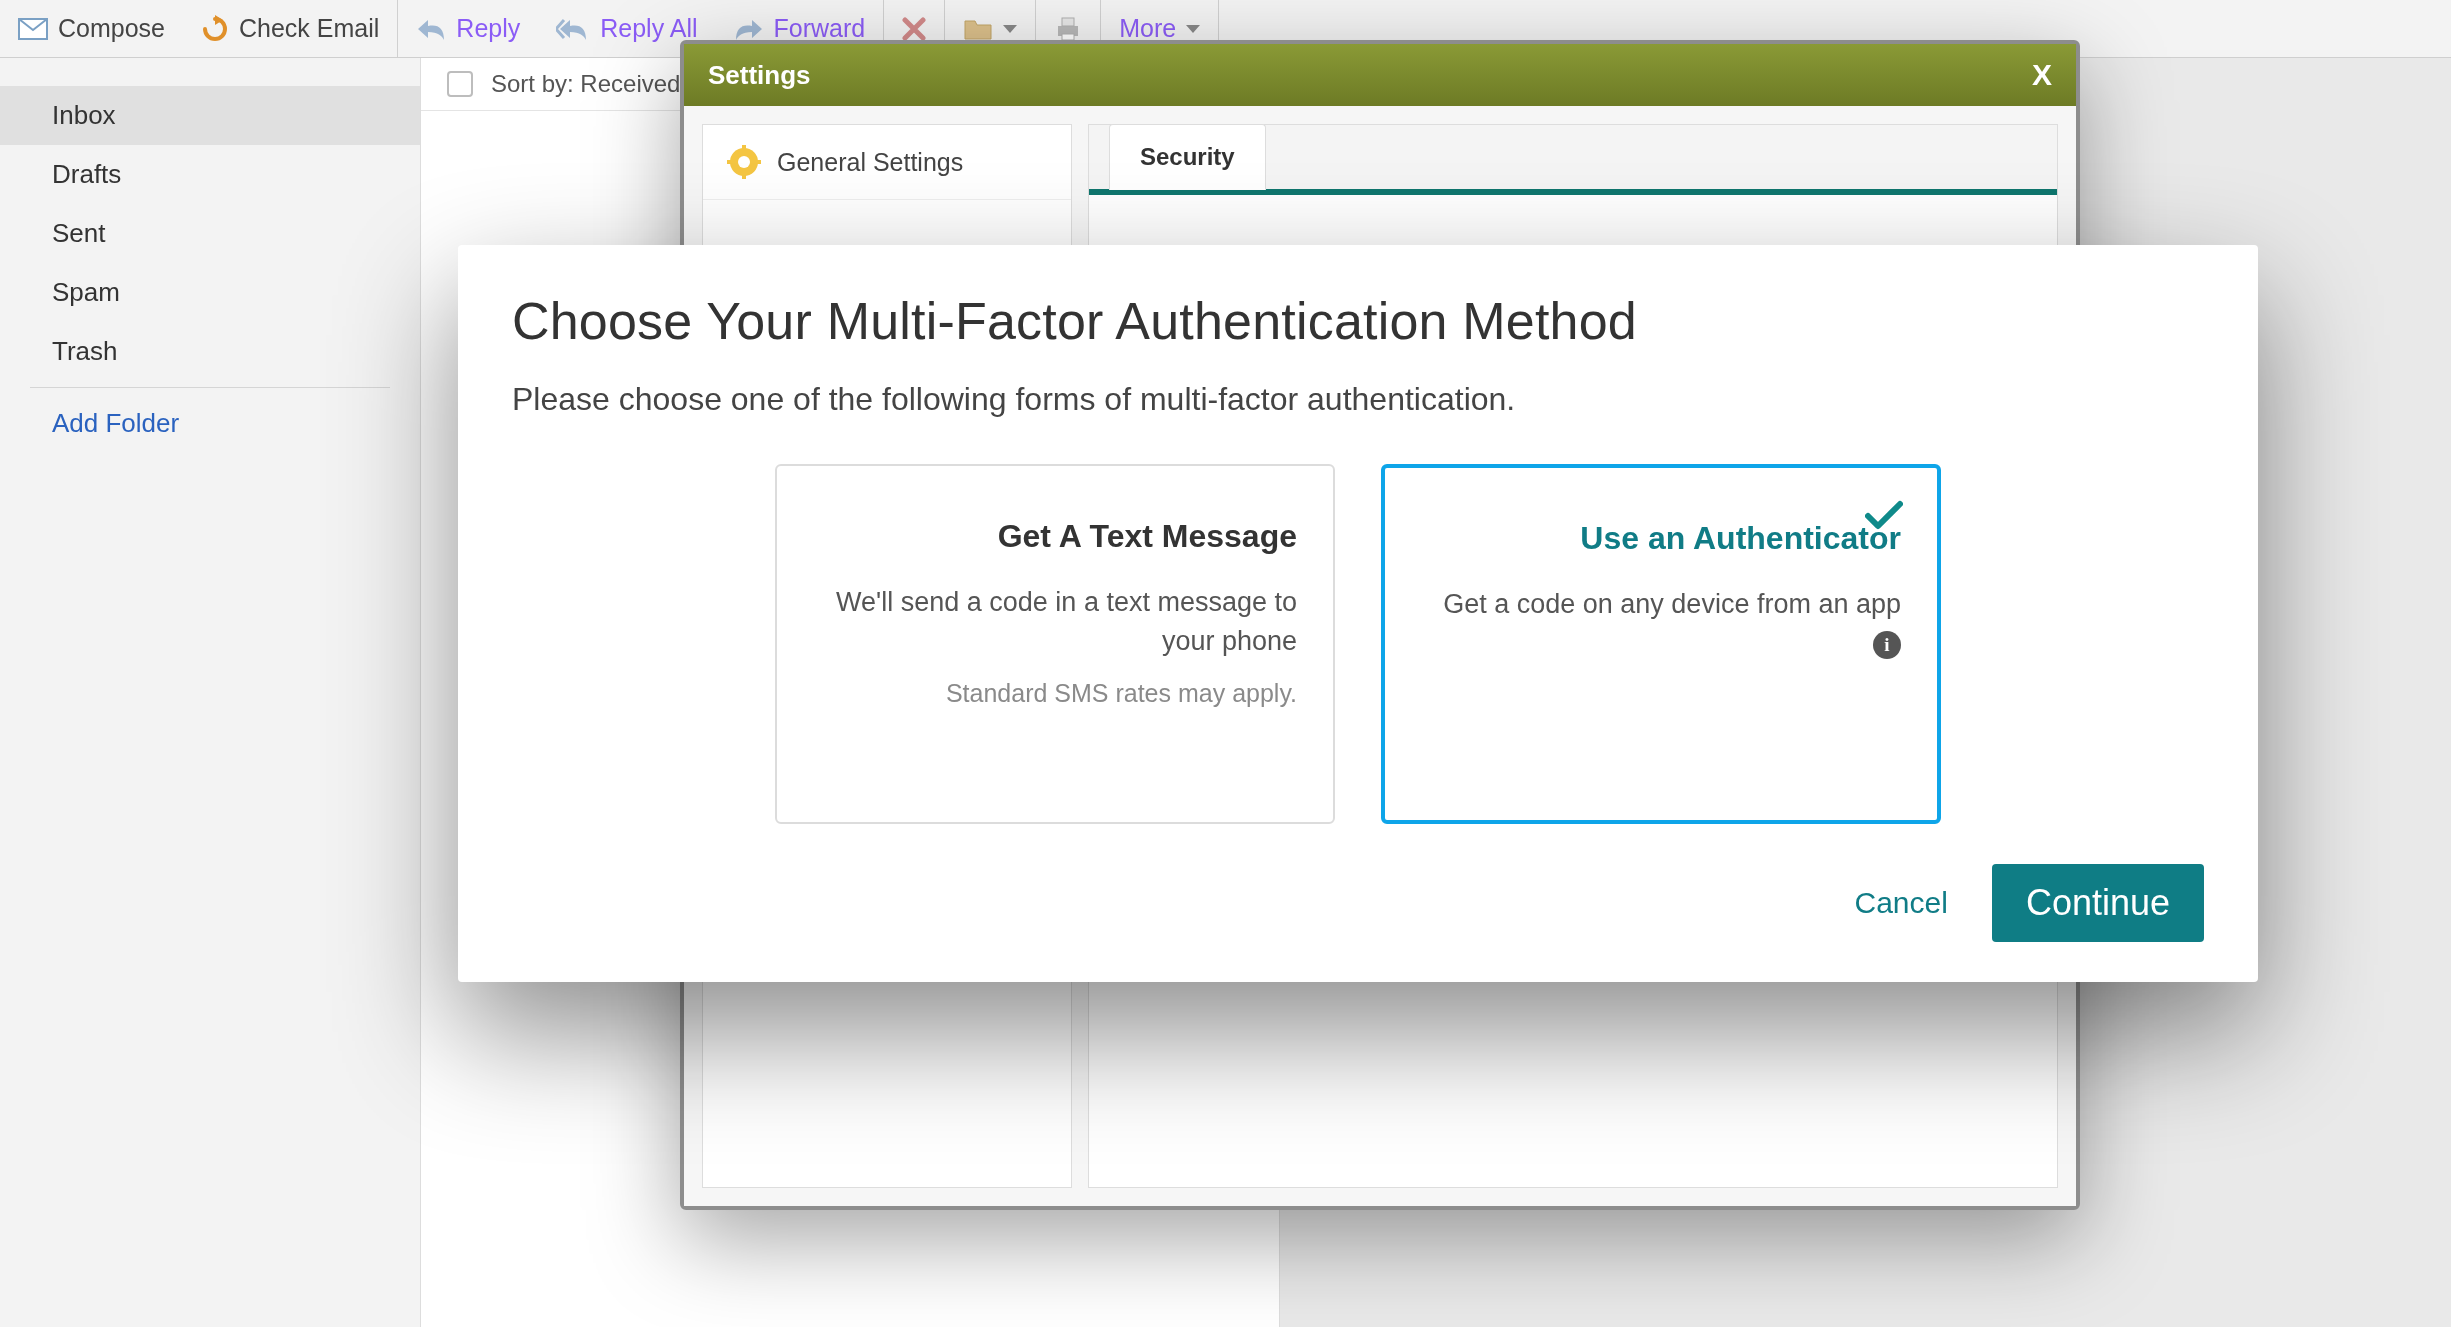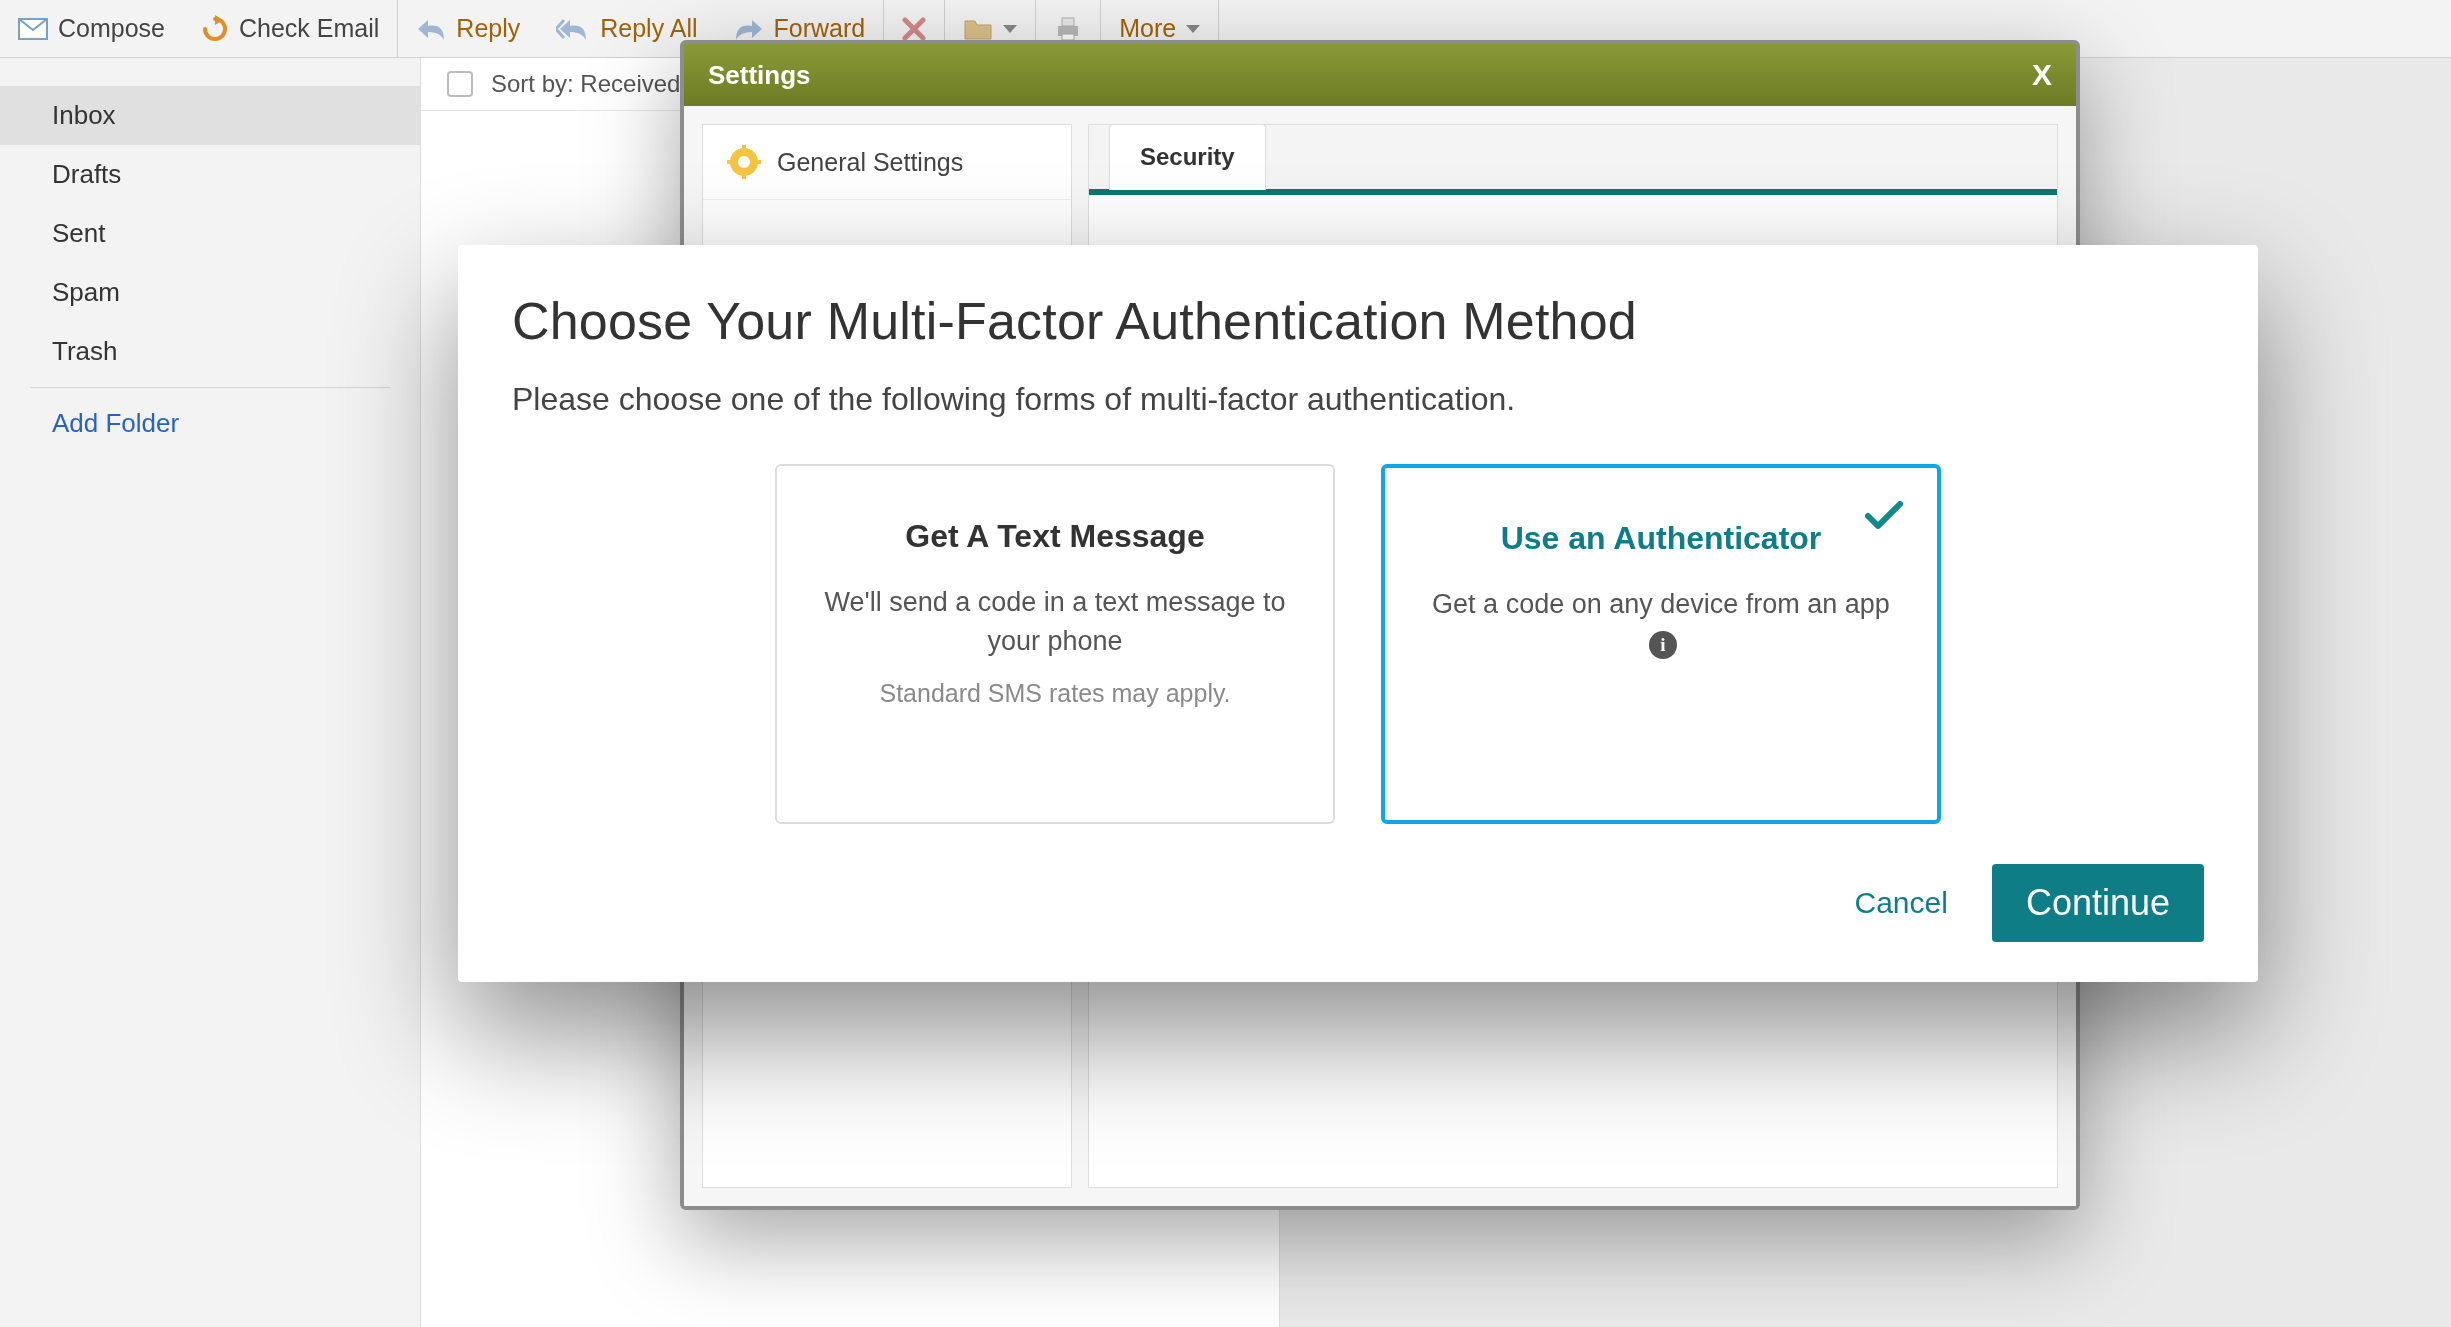--- a/index.html
+++ b/index.html
@@ -2,21 +2,21 @@
 <html><head>
 <meta charset="utf-8">
 <style>
   * { box-sizing: border-box; margin: 0; padding: 0; font-family: "Segoe UI", Arial, sans-serif; }
   body { background: #e6e6e6; width: 2451px; height: 1327px; overflow: hidden; color: #333; }
 
   
   .toolbar { display: flex; align-items: center; background: #f3f3f3; border-bottom: 1px solid #cfcfcf; height: 58px; font-size: 25px; color: #444; }
   .toolbar .btn { display:flex; align-items:center; gap:10px; padding: 16px 18px; height:100%; cursor:pointer; }
   .toolbar .sep { width:1px; background:#d0d0d0; height:100%; }
-  .toolbar .btn.dim { color:#a16207; }
+  .toolbar .btn.dim { color:#8b5cf6; }
   .toolbar svg { flex:0 0 auto; }
   .toolbar .more-caret { border-top:8px solid #888; border-left:7px solid transparent; border-right:7px solid transparent; display:inline-block;}
 
   .main { display:flex; height: calc(100% - 58px); }
 
   
   .sidebar { width: 420px; background:#f3f3f3; padding-top:10px; font-size:26px; }
   .sidebar .folder { padding: 14px 30px 14px 52px; color:#333; cursor:pointer; }
   .sidebar .folder.selected { background:#e0e0e0;margin-top:18px; }
   .sidebar .divider { border-top:1px solid #d5d5d5; margin: 6px 30px 6px 30px; }
@@ -39,21 +39,21 @@
   .settings-right { flex:1; border:1px solid #ddd; background:#fff; display:flex; flex-direction:column; }
   .tabrow { display:flex; border-bottom:6px solid #0f766e; background:#f4f4f4; }
   .tab { padding:18px 30px; font-size:24px; font-weight:600; color:#333; background:#fff; border:1px solid #ddd; border-bottom-color:#fff; margin:-1px 0 -1px 20px; border-radius:4px 4px 0 0; cursor:pointer; }
 
   
   .overlay { position:absolute; inset:0; background:rgba(0,0,0,0.0); display:flex; align-items:flex-start; justify-content:center; }
   .mfa-modal { position:absolute; top:245px; left:458px; width:1800px; background:#fff; border-radius:4px; box-shadow: 0 50px 120px rgba(0,0,0,0.45); padding: 46px 54px 40px 54px; }
   .mfa-title { font-size:52px; font-weight:400; color:#333; margin-bottom:30px; letter-spacing:0.2px; }
   .mfa-sub { font-size:32px; color:#444; margin-bottom:46px; }
   .options { display:flex; gap:46px; justify-content:center; margin-bottom:40px; }
-  .opt { width:560px; height:360px; border:2px solid #dcdcdc; border-radius:6px; padding:52px 36px 28px 36px; text-align:center; cursor:pointer; position:relative; }
+  .opt { width:560px; height:360px; border:2px solid #dcdcdc; border-radius:6px; padding:52px 36px 28px 36px; text-align:right; cursor:pointer; position:relative; }
   .opt.selected { border:4px solid #0ea5e9; }
   .opt h3 { font-size:32px; font-weight:600; color:#333; margin-bottom:28px; }
   .opt.selected h3 { color:#107c86; font-weight:700; }
   .opt p { font-size:27px; color:#555; line-height:1.45; margin-bottom:14px; }
   .opt .fine { font-size:25px; color:#8a8a8a; }
   .opt .check { position:absolute; right:34px; top:32px; color:#0f8a8a; }
   .info-badge { display:inline-flex; width:28px; height:28px; border-radius:50%; background:#555; color:#fff; align-items:center; justify-content:center; font-size:19px; font-weight:700; font-family:Georgia, serif; vertical-align:middle; margin-left:4px; }
 
   .modal-actions { display:flex; justify-content:flex-end; align-items:center; gap:44px; }
   .cancel-link { color:#107c86; font-size:30px; cursor:pointer; }

